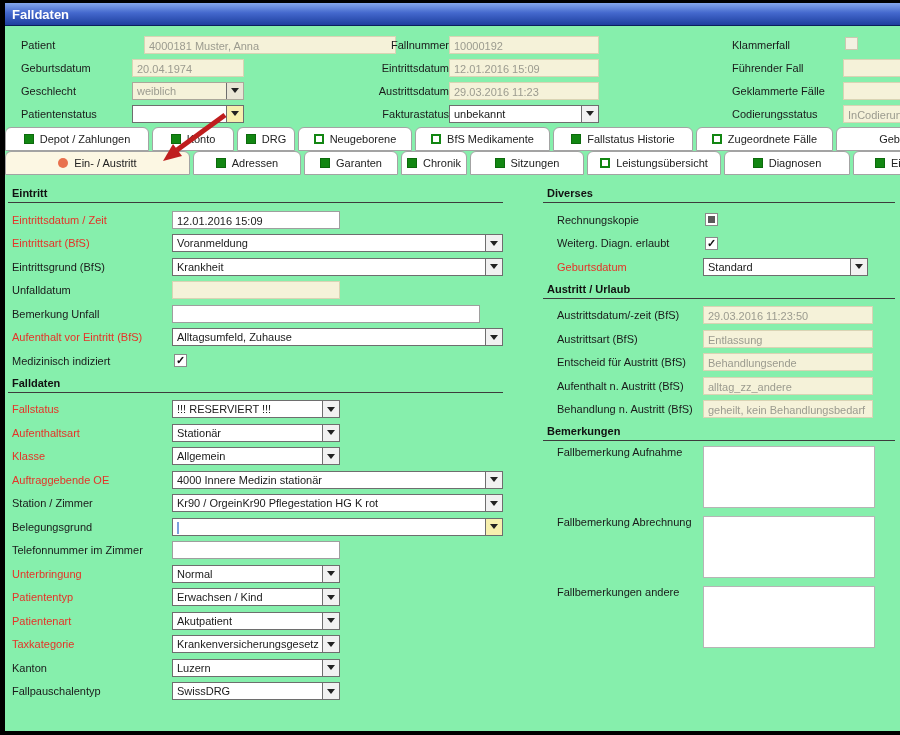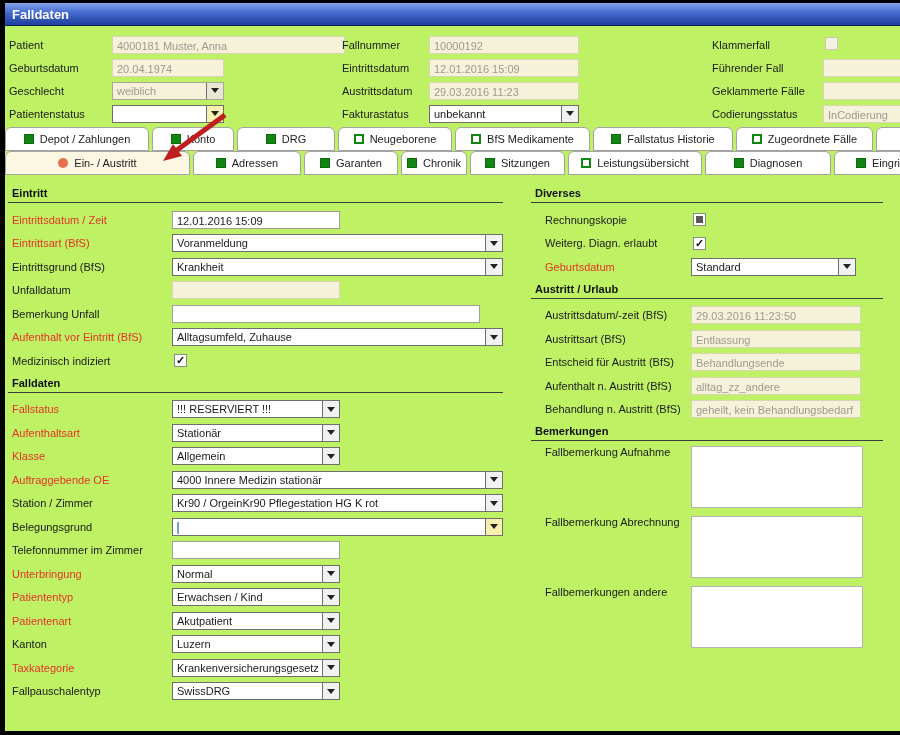--- a/index.html
+++ b/index.html
@@ -1,32 +1,32 @@
 <!DOCTYPE html>
 <html><head>
 <meta charset="utf-8">
 <style>
   * { box-sizing: border-box; margin: 0; padding: 0; }
   html,body { width: 900px; height: 735px; }
   body { font-family: "Liberation Sans", sans-serif; background: #000; overflow: hidden; }
   .window {
-    width: 900px; height: 735px; background: #bef264; position: relative; overflow: hidden;
+    width: 900px; height: 735px; background: #86efac; position: relative; overflow: hidden;
     border-left: 5px solid #000; border-top: 3px solid #000; border-bottom: 4px solid #000;
   }
   .titlebar {
     height: 23px; padding-left: 7px; color: #fff; font-weight: bold; font-size: 13px; line-height: 23px;
     background: linear-gradient(180deg, #84a7ec 0%, #4468cd 45%, #1e3f9e 100%);
     border-bottom: 1px solid #0a1f5c;
   }
   
   .phead { padding: 7px 0 2px 0; }
   .ph-row { display: flex; align-items: center; height: 23px; font-size: 11px; color: #1a1a1a; }
-  .ph-l1 { width: 107px; padding-left: 4px; }
+  .ph-l1 { width: 127px; padding-left: 16px; }
   .ph-c1 { width: 230px; }
-  .ph-l2 { width: 87px; }
+  .ph-l2 { width: 87px; text-align: right; }
   .ph-c2 { width: 158px; }
   .ph-sp { width: 125px; }
   .ph-l3 { width: 111px; }
   .ph-c3 { flex: 1; overflow: hidden; white-space: nowrap; }
   
   .fld { display: inline-block; height: 18px; line-height: 16px; font-size: 11px; padding: 1px 4px;
          overflow: hidden; white-space: nowrap; vertical-align: middle; }
   .ro  { background: #f5f2d9; border: 1px solid #d9d4b4; color: #9b9b8f; }
   .inp { background: #fff; border: 1px solid #9e9e9e; color: #1a1a1a; }
   .dd  { display: inline-flex; height: 18px; border: 1px solid #6e6e6e; background: #fff;
@@ -39,21 +39,21 @@
   .dd-arrow { width: 0; height: 0; border-left: 4px solid transparent; border-right: 4px solid transparent;
               border-top: 5px solid #222; }
   .dd.disabled { background: #f5f2d9; border-color: #aaa79a; }
   .dd.disabled .dd-val { color: #9b9b8f; }
   .caret { display:inline-block; width: 2px; height: 12px; background: #7aa0dd; vertical-align: middle; }
   .w-n    { width: 168px; }
   .w-wide { width: 351px; }
   .w-bem  { width: 308px; }
   .w-mid  { width: 150px; }
   .w-112  { width: 112px; }
-  .w-222  { width: 233px; }
+  .w-222  { width: 252px; margin-left: 12px; }
   .w-160  { width: 160px; }
   .w-165  { width: 165px; }
   .w-170  { width: 170px; }
   .cb { width: 13px; height: 13px; border: 1px solid #8a8a8a; background: #fff; color: #111;
         display: inline-flex; align-items: center; justify-content: center;
         font-size: 11px; line-height: 11px; font-weight: bold; margin-left: 2px; }
   .cb.disabled { background: #f3f1e2; border-color: #ccc8b0; }
   .cb .fill { width: 7px; height: 7px; background: #5a5a5a; }
   textarea.ta { width: 172px; height: 62px; border: 1px solid #b5b5b5; resize: none; background: #fff;
                 font-family: "Liberation Sans", sans-serif; font-size: 11px; }
@@ -61,21 +61,21 @@
   .tabs { display: flex; height: 24px; padding-left: 0; }
   .tabs.r2 { margin-top: 0; }
   .tab { display: flex; align-items: center; justify-content: center; gap: 6px;
          border: 1px solid #a3a3a3; border-radius: 6px 6px 0 0; background: #fff;
          font-size: 11px; color: #222; margin-right: 3px; flex: 0 0 auto; overflow: hidden; white-space: nowrap; }
   .tab.active { background: #fcf7e3; }
   .sq-filled  { width: 10px; height: 10px; background: #128612; border: 1px solid #0c6a0c; flex: 0 0 auto; }
   .sq-outline { width: 10px; height: 10px; background: #fff; border: 2px solid #128612; flex: 0 0 auto; }
   .dot-orange { width: 10px; height: 10px; border-radius: 50%; background: #e8714d; flex: 0 0 auto; }
   
-  .content { display: flex; padding: 8px 0 0 3px; font-size: 11px; }
+  .content { display: flex; padding: 8px 0 0 3px; font-size: 11px; gap: 12px; }
   .col-left  { width: 495px; }
   .col-right { width: 352px; margin-left: 28px; }
   .sect-title { font-weight: bold; color: #111; padding: 4px 0 3px 4px;
                 border-bottom: 1px solid #3c3c3c; margin-bottom: 5px; font-size: 11px; }
   .row { display: flex; align-items: center; height: 23.5px; }
   .row.ta-row { height: 70px; align-items: flex-start; }
   .lbl  { width: 164px; padding-left: 4px; color: #1a1a1a; flex: 0 0 auto; }
   .lblr { width: 160px; color: #1a1a1a; flex: 0 0 auto; padding-left: 14px; }
   .req { color: #e53328; }
   
@@ -152,21 +152,21 @@
 
   <div class="tabs">
     <div class="tab" style="width:144px">
         <span class="sq-filled"></span>
         <span>Depot / Zahlungen</span>
       </div>
     <div class="tab" style="width:82px">
         <span class="sq-filled"></span>
         <span>Konto</span>
       </div>
-    <div class="tab" style="width:98px">
+    <div class="tab" style="width:58px">
         <span class="sq-filled"></span>
         <span>DRG</span>
       </div>
     <div class="tab" style="width:114px">
         <span class="sq-outline"></span>
         <span>Neugeborene</span>
       </div>
     <div class="tab" style="width:135px">
         <span class="sq-outline"></span>
         <span>BfS Medikamente</span>
@@ -194,21 +194,21 @@
         <span>Adressen</span>
       </div>
     <div class="tab" style="width:94px">
         <span class="sq-filled"></span>
         <span>Garanten</span>
       </div>
     <div class="tab" style="width:66px">
         <span class="sq-filled"></span>
         <span>Chronik</span>
       </div>
-    <div class="tab" style="width:95px">
+    <div class="tab" style="width:114px">
         <span class="sq-filled"></span>
         <span>Sitzungen</span>
       </div>
     <div class="tab" style="width:134px">
         <span class="sq-outline"></span>
         <span>Leistungsübersicht</span>
       </div>
     <div class="tab" style="width:126px">
         <span class="sq-filled"></span>
         <span>Diagnosen</span>
@@ -349,32 +349,32 @@
       <div class="row">
         <span class="lbl req">Patientenart</span>
         <span class="dd w-n">
           <span class="dd-val">Akutpatient</span>
           <span class="dd-btn">
               <span class="dd-arrow"></span>
             </span>
         </span>
       </div>
       <div class="row">
+        <span class="lbl req">Taxkategorie</span>
+        <span class="dd w-n">
+          <span class="dd-val">Krankenversicherungsgesetz</span>
+          <span class="dd-btn">
+              <span class="dd-arrow"></span>
+            </span>
+        </span>
+      </div>
+      <div class="row">
         <span class="lbl">Kanton</span>
         <span class="dd w-n">
           <span class="dd-val">Luzern</span>
-          <span class="dd-btn">
-              <span class="dd-arrow"></span>
-            </span>
-        </span>
-      </div>
-      <div class="row">
-        <span class="lbl req">Taxkategorie</span>
-        <span class="dd w-n">
-          <span class="dd-val">Krankenversicherungsgesetz</span>
           <span class="dd-btn">
               <span class="dd-arrow"></span>
             </span>
         </span>
       </div>
       <div class="row">
         <span class="lbl">Fallpauschalentyp</span>
         <span class="dd w-n">
           <span class="dd-val">SwissDRG</span>
           <span class="dd-btn">

